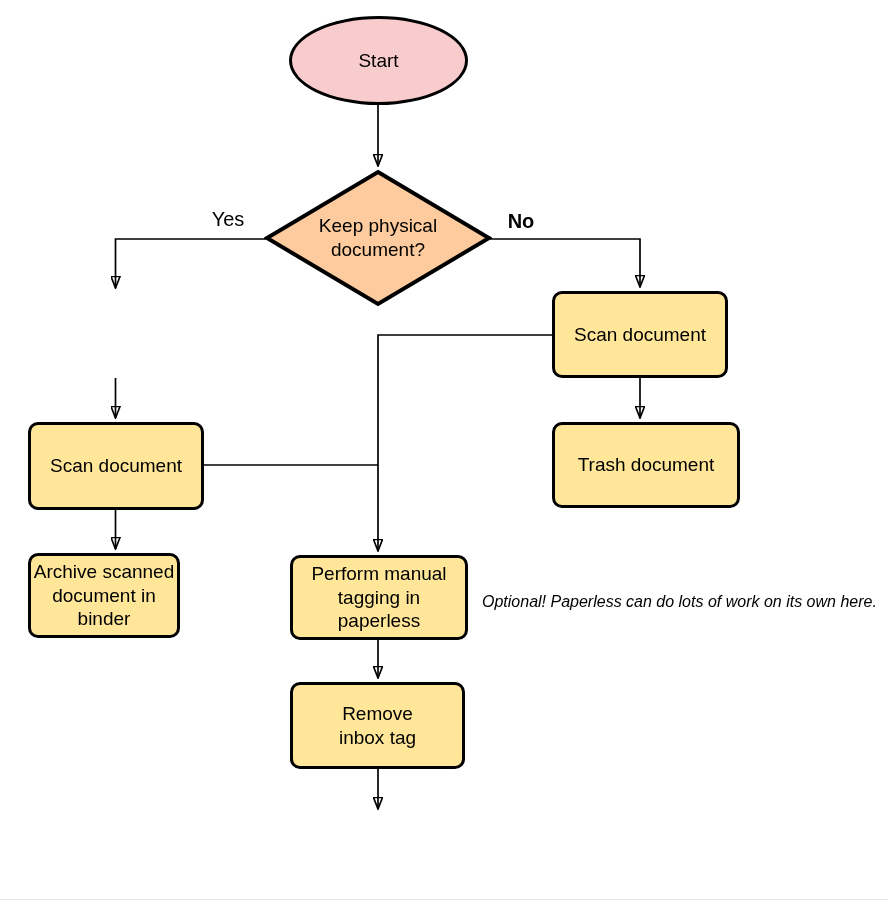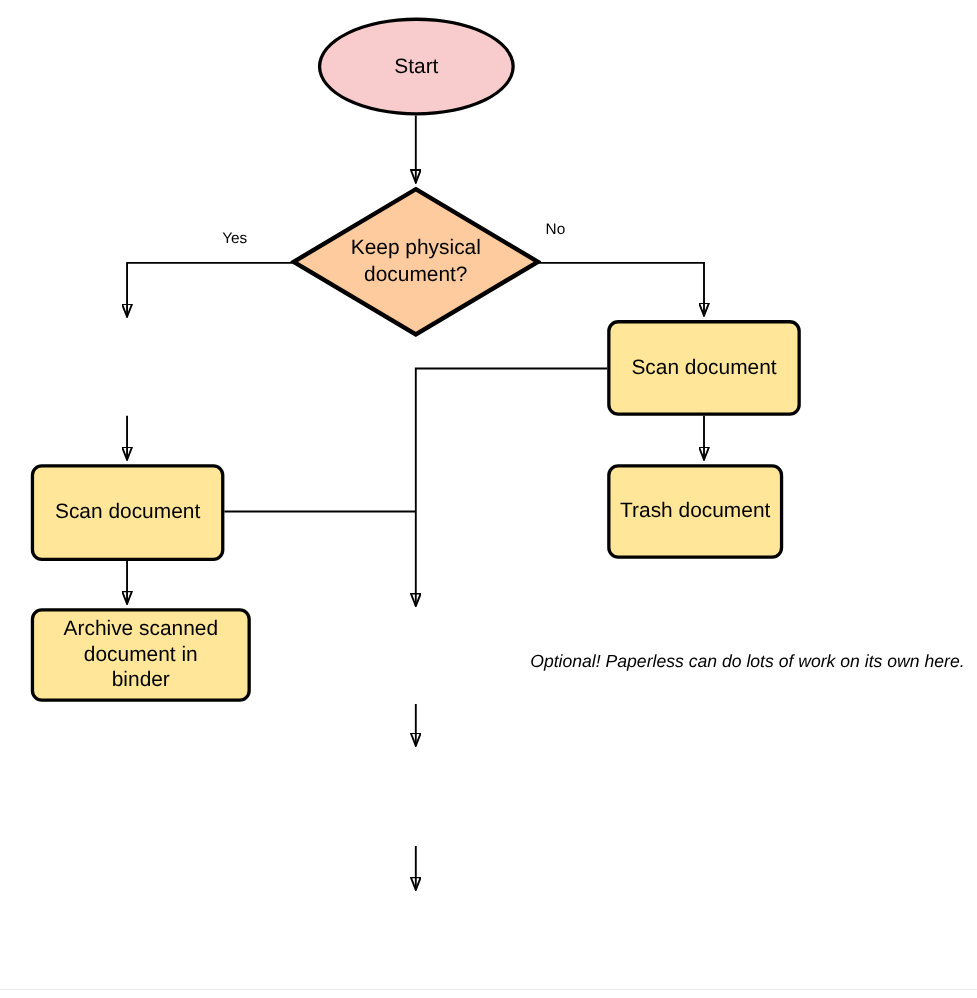--- a/index.html
+++ b/index.html
@@ -37,45 +37,46 @@
   .terminal{
     background:var(--terminal-fill);
     border:3px solid var(--stroke);
     border-radius:50%;
   }
   .decision{border:none;background:transparent;}
   .decision svg{position:absolute;left:0;top:0;}
   .decision .label{position:relative;z-index:1;}
   .edge-label{
     position:absolute;
-    font-size:14px;
+    font-size:20px;
+    text-align:center;
     background:#fff;
   }
   .note{
     position:absolute;
     left:482px;top:592px;width:400px;
     font-size:16px;font-style:italic;line-height:1.25;
   }
   .page-line{
     position:absolute;left:0;top:899px;width:888px;height:1px;
     background:var(--page-divider);
   }
   
   #node-start   {left:289px;top:16px; width:179px;height:89px;}
   #node-decision{left:264px;top:169px;width:228px;height:138px;}
   #node-write-asn {left:28px; top:292px;width:175px;height:86px;}
   #node-scan-left {left:28px; top:422px;width:176px;height:88px;}
-  #node-archive   {left:28px; top:553px;width:200px;height:85px;text-align:center;}
+  #node-archive   {left:28px; top:553px;width:152px;height:85px;text-align:center;}
   #node-scan-right{left:552px;top:291px;width:176px;height:87px;}
-  #node-trash     {left:552px;top:422px;width:160px;height:86px;}
+  #node-trash     {left:552px;top:422px;width:188px;height:86px;}
   #node-tagging   {left:290px;top:555px;width:178px;height:85px;}
   #node-remove    {left:290px;top:682px;width:175px;height:87px;}
   #node-end       {left:289px;top:813px;width:178px;height:87px;}
   #edge-label-yes{left:202px;top:208px;width:52px;}
-  #edge-label-no {left:496px;top:200px;width:50px;}
+  #edge-label-no {left:496px;top:210px;width:50px;font-weight:bold;}
 </style>
 </head>
 <body>
 
 <div class="canvas">
 
   <svg class="edges" width="888" height="907">
     <defs>
       <marker id="arrow" markerWidth="13" markerHeight="10" refX="12" refY="5" orient="auto" markerUnits="userSpaceOnUse">
         <path d="M0.5,0.5 L12,5 L0.5,9.5 Z" fill="var(--stroke)" stroke="none"></path>
@@ -120,20 +121,29 @@
   </div>
 
   <div class="node process" id="node-scan-right">
     <span class="label">Scan document</span>
   </div>
 
   <div class="node process" id="node-trash">
     <span class="label">Trash document</span>
   </div>
 
+  <div class="node process" id="node-tagging">
+    <span class="label">Perform manual
+tagging in
+paperless</span>
+  </div>
 
   <div class="note">Optional! Paperless can do lots of work on its own here.</div>
 
+  <div class="node process" id="node-remove">
+    <span class="label">Remove
+inbox tag</span>
+  </div>
 
 
   <div class="page-line"></div>
 
 </div>
 
 </body></html>

